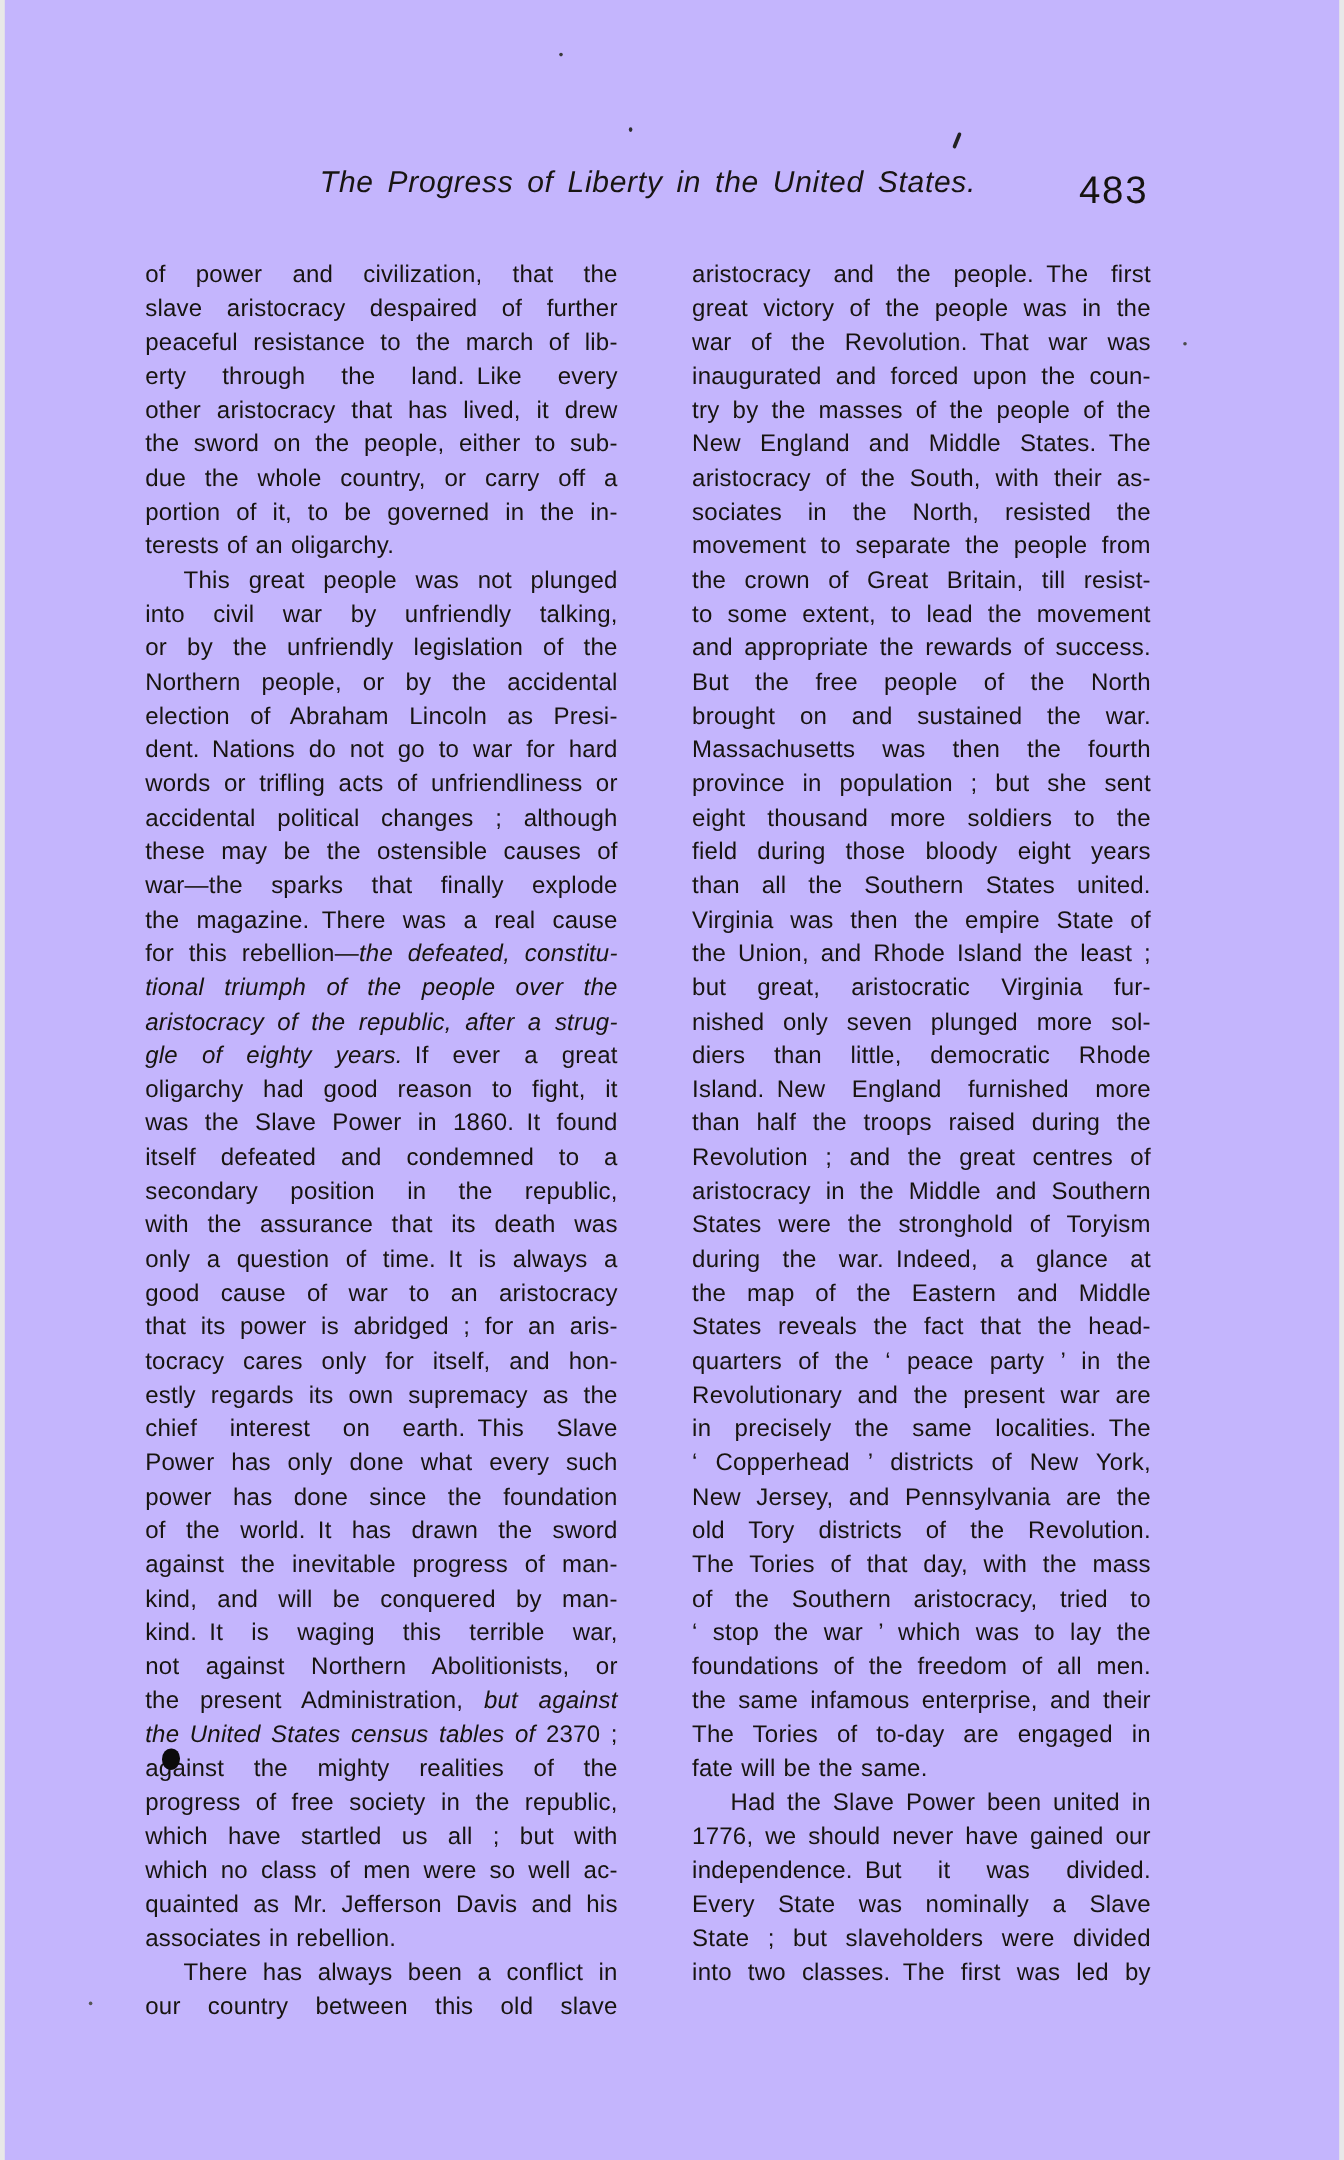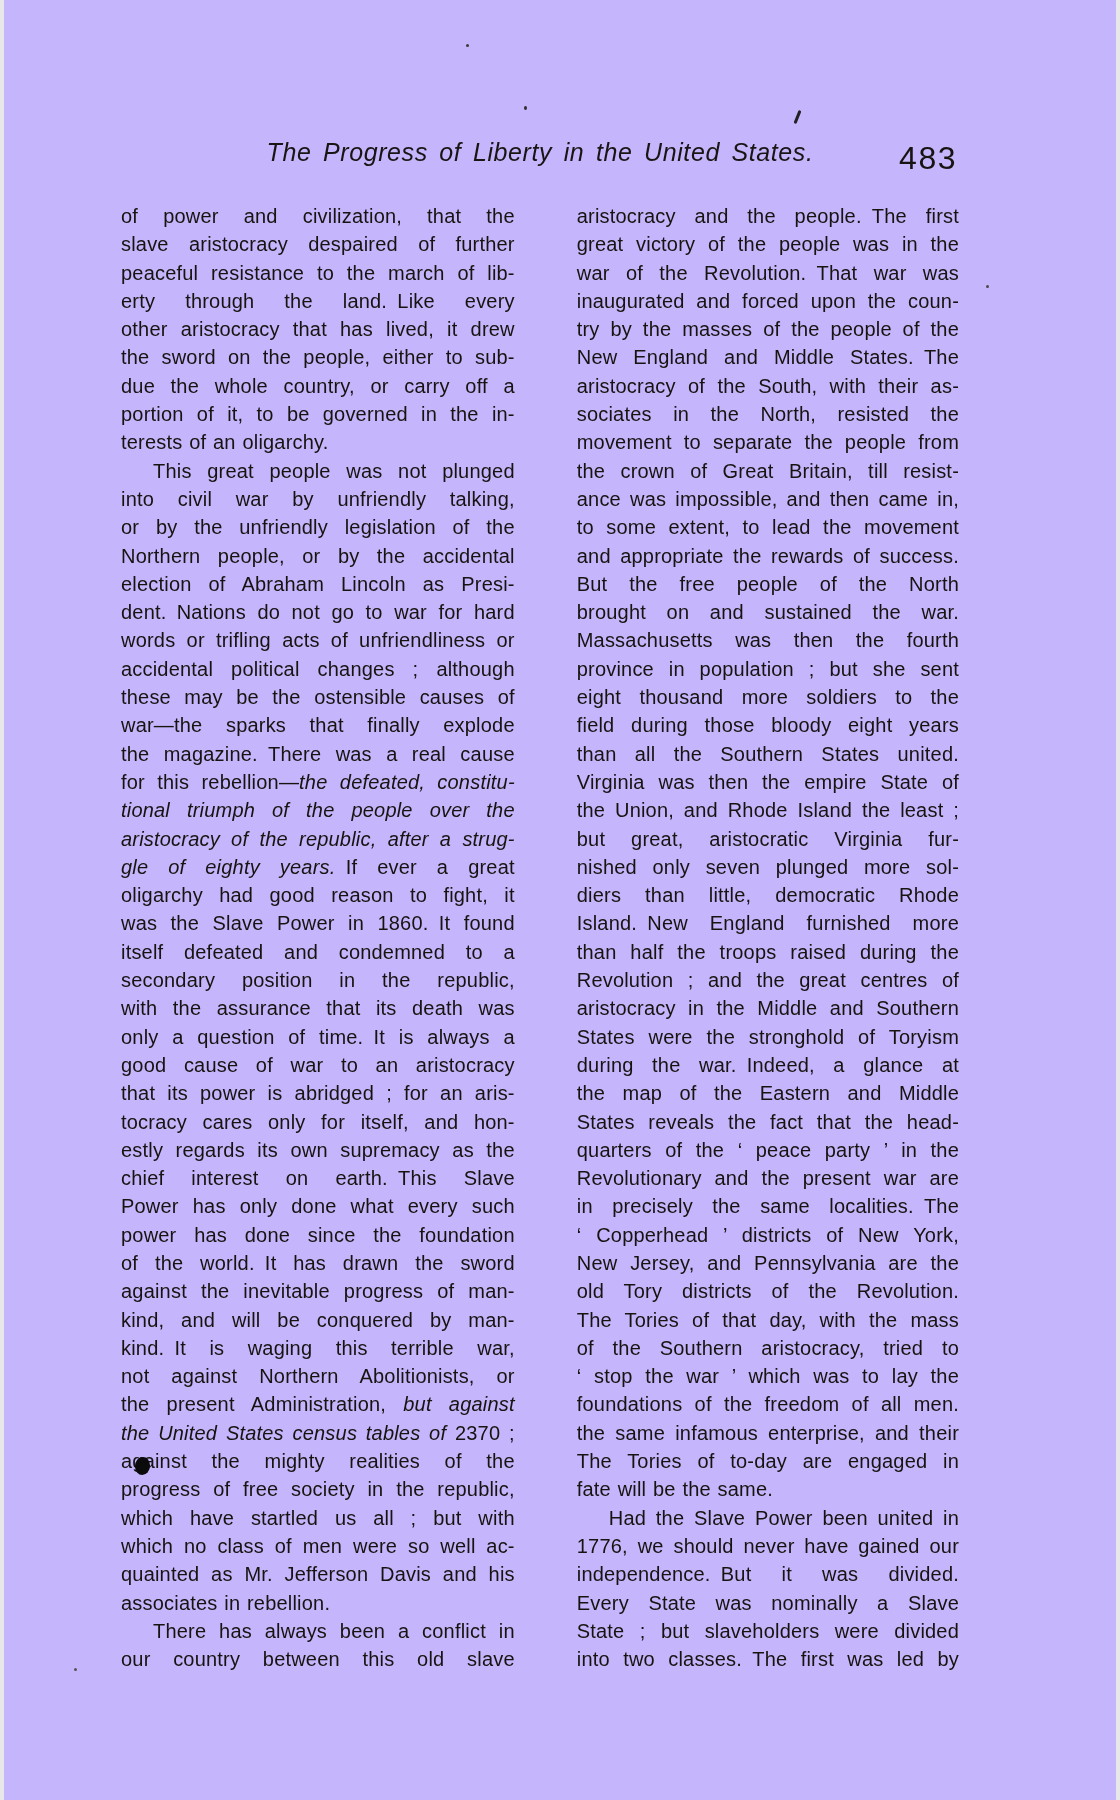--- a/index.html
+++ b/index.html
@@ -24,21 +24,21 @@
     word-spacing:4px;
     color:#181512;
   }
   .page-num{
     position:absolute;right:2px;top:2px;
     font-size:32px;
     letter-spacing:1.5px;
     color:#161310;
   }
   .columns{
-    position:absolute;left:117px;top:202px;width:838px;
+    position:absolute;left:117px;top:215px;width:838px;
     display:flex;gap:42px;
   }
   .col{
     font-size:20px;
     line-height:28.3px;
     letter-spacing:0.2px;
     word-spacing:1px;
   }
   .col-left{width:412px;}
   .col-right{width:400px;margin-left:20px;}
@@ -132,21 +132,20 @@
           <div class="line"><span>aristocracy and the people. The first</span></div>
           <div class="line"><span>great victory of the people was in the</span></div>
           <div class="line"><span>war of the Revolution. That war was</span></div>
           <div class="line"><span>inaugurated and forced upon the coun-</span></div>
           <div class="line"><span>try by the masses of the people of the</span></div>
           <div class="line"><span>New England and Middle States. The</span></div>
           <div class="line"><span>aristocracy of the South, with their as-</span></div>
           <div class="line"><span>sociates in the North, resisted the</span></div>
           <div class="line"><span>movement to separate the people from</span></div>
           <div class="line"><span>the crown of Great Britain, till resist-</span></div>
-          <div class="line"><span>ance was impossible, and then came in,</span></div>
           <div class="line"><span>to some extent, to lead the movement</span></div>
           <div class="line"><span>and appropriate the rewards of success.</span></div>
           <div class="line"><span>But the free people of the North</span></div>
           <div class="line"><span>brought on and sustained the war.</span></div>
           <div class="line"><span>Massachusetts was then the fourth</span></div>
           <div class="line"><span>province in population ; but she sent</span></div>
           <div class="line"><span>eight thousand more soldiers to the</span></div>
           <div class="line"><span>field during those bloody eight years</span></div>
           <div class="line"><span>than all the Southern States united.</span></div>
           <div class="line"><span>Virginia was then the empire State of</span></div>

